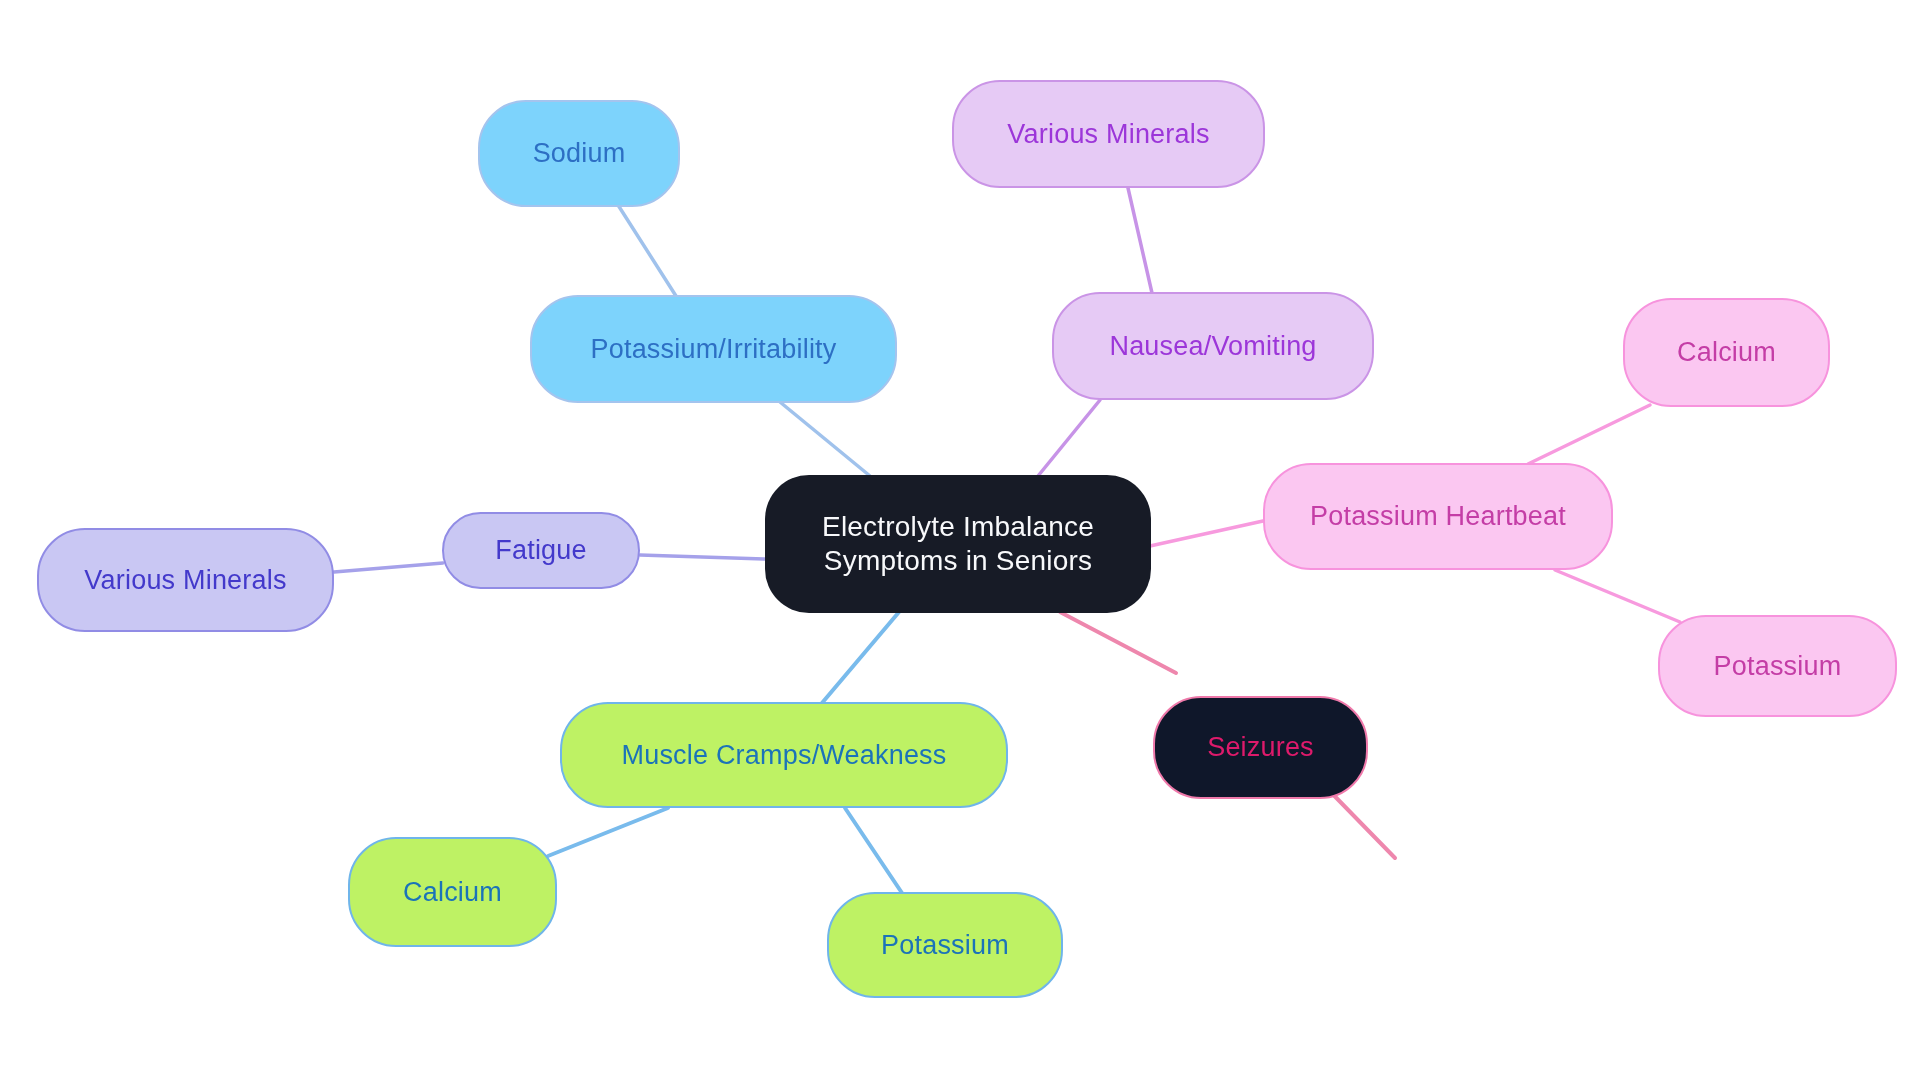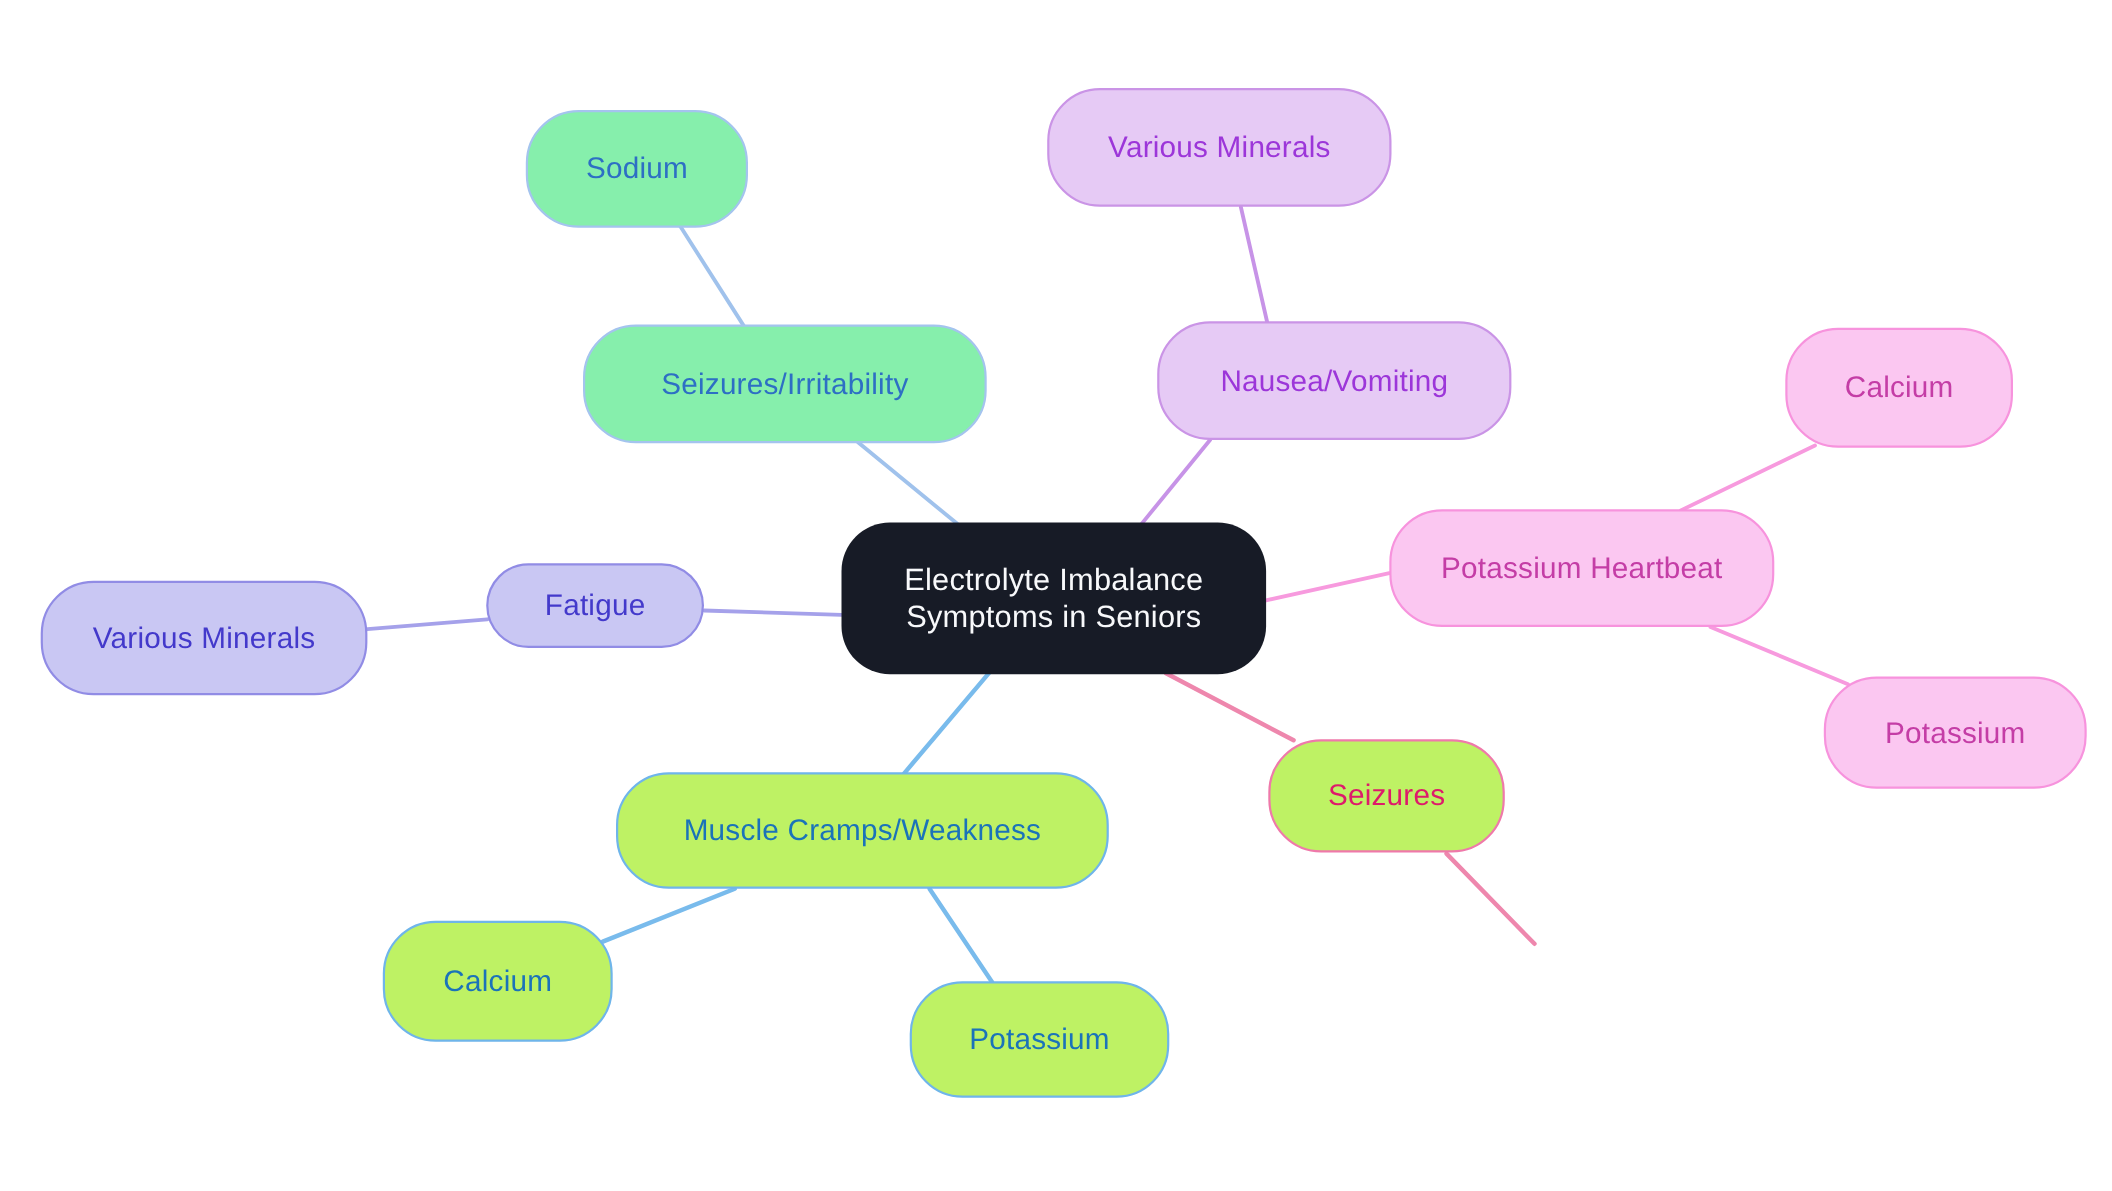--- a/index.html
+++ b/index.html
@@ -25,24 +25,24 @@
   }
   .root-node{
     background:#171b26;
     color:#f8f9fb;
     border:none;
     border-radius:44px;
     font-size:28px;
     padding:0 44px;
   }
   
-  .b-blue{background:#86efac;border-color:#a4c4ee;color:#2d6fc4;}
+  .b-blue{background:#7dd3fc;border-color:#a4c4ee;color:#2d6fc4;}
   .b-purple{background:#e6caf5;border-color:#ca94e6;color:#9c36d9;}
   .b-pink{background:#fbc7f1;border-color:#f793dd;color:#c43da6;}
-  .b-rose{background:#bef264;border-color:#ef79aa;color:#de1a6b;}
+  .b-rose{background:#0f172a;border-color:#ef79aa;color:#de1a6b;margin-top:24px;}
   .b-sky{background:#bef264;border-color:#6fb5ea;color:#1b73b9;}
   .b-peri{background:#c9c7f3;border-color:#918ce5;color:#4339cb;}
   
   line{stroke-width:3.5;stroke-linecap:round;fill:none;}
   .e-blue{stroke:#a0c2ec;}
   .e-purple{stroke:#c793e7;}
   .e-pink{stroke:#f79ade;}
   .e-rose{stroke:#ee87ad;stroke-width:4;}
   .e-sky{stroke:#79bbec;stroke-width:4;}
   .e-peri{stroke:#a5a1ea;}
@@ -70,21 +70,21 @@
     <line class="e-sky" x1="899" y1="612" x2="822" y2="703"></line>
     <line class="e-sky" x1="668" y1="808" x2="548" y2="856"></line>
     <line class="e-sky" x1="845" y1="808" x2="902" y2="893"></line>
 
     <line class="e-peri" x1="765" y1="559" x2="640" y2="555"></line>
     <line class="e-peri" x1="443" y1="563" x2="334" y2="572"></line>
   </svg>
 
   <div class="node root-node" style="left:765px;top:475px;width:386px;height:138px">Electrolyte Imbalance Symptoms in Seniors</div>
 
-  <div class="node b-blue" style="left:530px;top:295px;width:367px;height:108px">Seizures/Irritability</div>
+  <div class="node b-blue" style="left:530px;top:295px;width:367px;height:108px">Potassium/Irritability</div>
   <div class="node b-blue" style="left:478px;top:100px;width:202px;height:107px">Sodium</div>
 
   <div class="node b-purple" style="left:1052px;top:292px;width:322px;height:108px">Nausea/Vomiting</div>
   <div class="node b-purple" style="left:952px;top:80px;width:313px;height:108px">Various Minerals</div>
 
   <div class="node b-pink" style="left:1263px;top:463px;width:350px;height:107px">Potassium Heartbeat</div>
   <div class="node b-pink" style="left:1623px;top:298px;width:207px;height:109px">Calcium</div>
   <div class="node b-pink" style="left:1658px;top:615px;width:239px;height:102px">Potassium</div>
 
   <div class="node b-rose" style="left:1153px;top:672px;width:215px;height:103px">Seizures</div>

